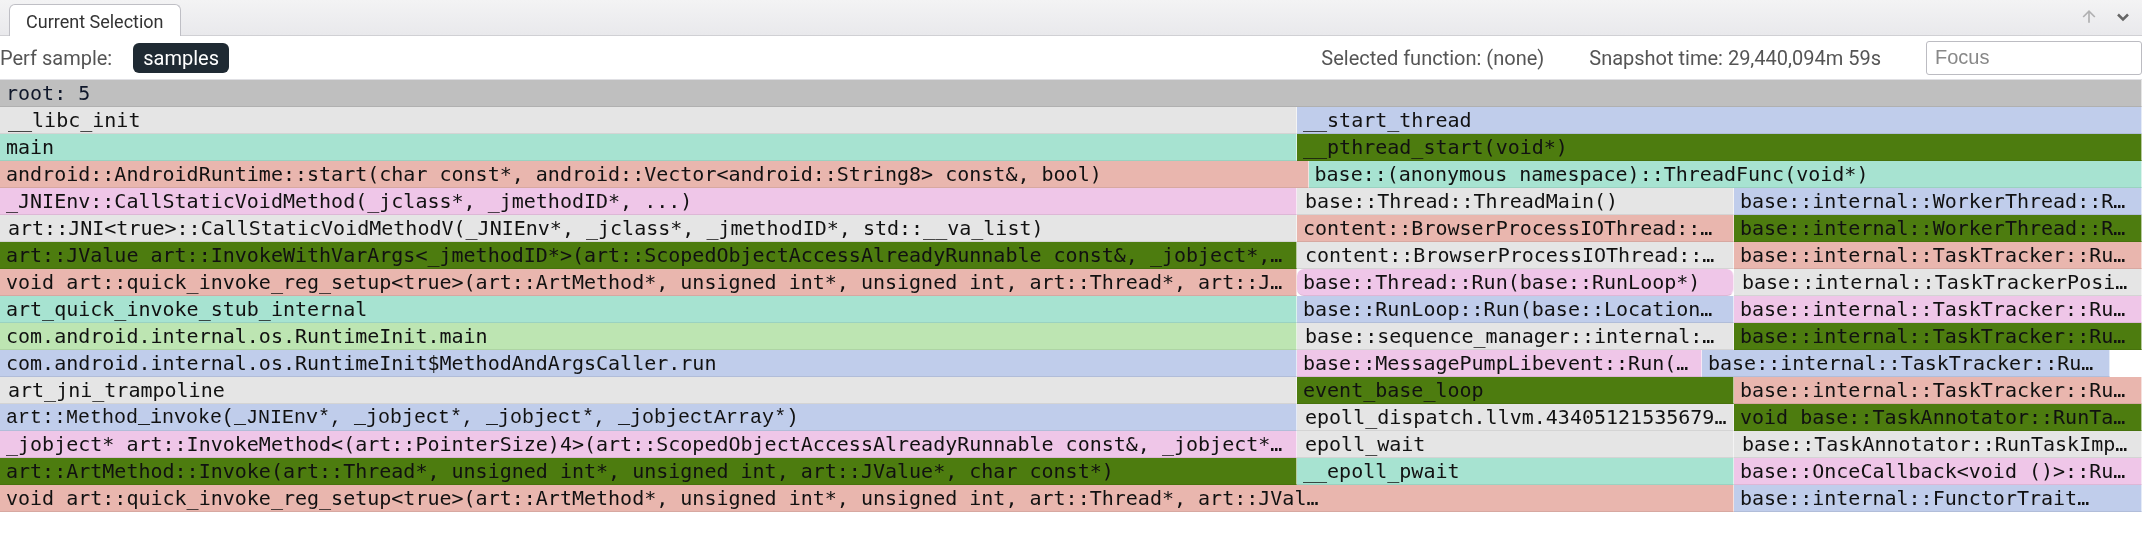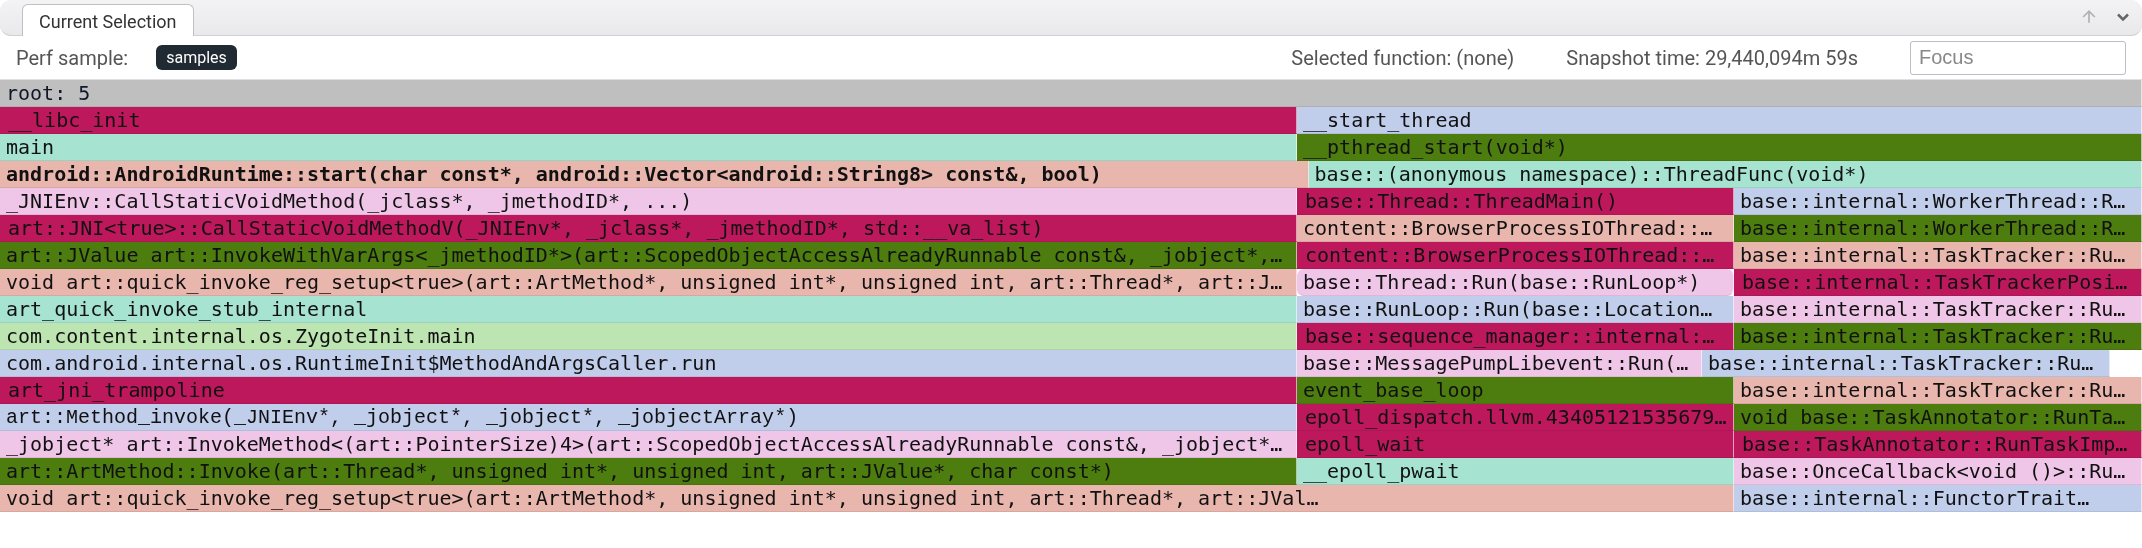--- a/index.html
+++ b/index.html
@@ -1,34 +1,34 @@
 <!DOCTYPE html>
 <html><head>
 <meta charset="utf-8">
 <style>
   * { box-sizing: border-box; margin: 0; padding: 0; }
   html, body { width: 2142px; height: 548px; font-family: -apple-system, BlinkMacSystemFont, "Segoe UI", Roboto, sans-serif; font-size: 18px; color: #222; background: #fff; overflow: hidden; }
-  .header-bar { height: 36px; background: linear-gradient(#f3f3f4,#e9e9ec); border-bottom: 1px solid #d0d0d4; display: flex; align-items: flex-end; padding-left: 22px; position: relative; border-radius: 11px; }
+  .header-bar { height: 36px; background: linear-gradient(#f3f3f4,#e9e9ec); border-bottom: 1px solid #d0d0d4; display: flex; align-items: flex-end; padding-left: 9px; position: relative; }
   .tab { background: #fff; border: 1px solid #bfbfc5; border-bottom: none; border-radius: 6px 6px 0 0; padding: 6px 16px 4px 16px; font-size: 18px; color: #333; position: relative; top: 1px; }
   .header-right { position: absolute; right: 6px; top: 4px; display: flex; align-items: center; gap: 8px; }
   .up-icon, .chev-icon { width: 26px; height: 26px; display: flex; align-items: center; justify-content: center; color: #666; }
   .up-icon { opacity: 0.45; }
   .chev-icon svg, .up-icon svg { width: 20px; height: 20px; }
-  .info-bar { height: 44px; display: flex; align-items: center; padding: 0 16px; gap: 28px; border-bottom: 1px solid #e0e0e4; }
+  .info-bar { height: 44px; display: flex; align-items: center; padding: 0 0; gap: 21px; border-bottom: 1px solid #e0e0e4; }
   .info-label { color: #555; font-size: 20px; }
-  .pill { background: #1f2a33; color: #fff; border-radius: 6px; padding: 3px 10px; font-size: 16px; }
+  .pill { background: #1f2a33; color: #fff; border-radius: 6px; padding: 3px 10px; font-size: 20px; }
   .info-spacer { flex: 1; }
   .sel-fn, .snap { color: #555; font-size: 20px; margin-right: 24px; white-space: nowrap; }
   .focus-input { width: 216px; height: 34px; border: 1px solid #bcbcc2; border-radius: 3px; padding: 0 8px; font-size: 20px; color: #666; }
   .focus-input::placeholder { color: #888; }
   .flame { width: 2142px; }
   .row { height: 27px; display: flex; width: 100%; }
   .cell { height: 27px; font-family: "SFMono-Regular", Menlo, Consolas, monospace; font-size: 20px; line-height: 27px; padding: 0 6px; white-space: nowrap; overflow: hidden; text-overflow: ellipsis; border-right: 1px solid rgba(255,255,255,0.6); border-bottom: 1px solid rgba(0,0,0,0.08); }
   .c-grey   { background:#bfbfbf; color:#0f172a; }
-  .c-olive  { background:#be185d; color:#111;padding-left:8px; }
+  .c-olive  { background:#e5e5e5; color:#111;padding-left:8px; }
   .c-teal   { background:#a7e3d1; color:#111; }
   .c-salmon { background:#e9b6ae; color:#111; }
   .c-pink   { background:#efc6e8; color:#111; }
   .c-lav    { background:#4d7c0f; color:#111; }
   .c-blue   { background:#c0cdeb; color:#111; }
   .c-green  { background:#bde5b2; color:#111; }
 </style>
 </head>
 <body>
 
@@ -71,21 +71,21 @@
     </div>
     <div class="row">
       <div class="cell c-olive" style="width: 1297px;">__libc_init</div>
       <div class="cell c-blue" style="width: 845px;">__start_thread</div>
     </div>
     <div class="row">
       <div class="cell c-teal" style="width: 1297px;">main</div>
       <div class="cell c-lav" style="width: 845px;">__pthread_start(void*)</div>
     </div>
     <div class="row">
-      <div class="cell c-salmon" style="width: 1532px; font-weight: bold;">android::AndroidRuntime::start(char const*, android::Vector&lt;android::String8&gt; const&amp;, bool)</div>
+      <div class="cell c-salmon" style="width: 1532px;">android::AndroidRuntime::start(char const*, android::Vector&lt;android::String8&gt; const&amp;, bool)</div>
       <div class="cell c-teal" style="width: 975px;">base::(anonymous namespace)::ThreadFunc(void*)</div>
     </div>
     <div class="row">
       <div class="cell c-pink" style="width: 1297px;">_JNIEnv::CallStaticVoidMethod(_jclass*, _jmethodID*, ...)</div>
       <div class="cell c-olive" style="width: 437px;">base::Thread::ThreadMain()</div>
       <div class="cell c-blue" style="width: 408px;">base::internal::WorkerThread::Run…</div>
     </div>
     <div class="row">
       <div class="cell c-olive" style="width: 1297px;">art::JNI&lt;true&gt;::CallStaticVoidMethodV(_JNIEnv*, _jclass*, _jmethodID*, std::__va_list)</div>
       <div class="cell c-salmon" style="width: 437px;">content::BrowserProcessIOThread::…</div>
@@ -100,21 +100,21 @@
       <div class="cell c-salmon" style="width: 1297px;">void art::quick_invoke_reg_setup&lt;true&gt;(art::ArtMethod*, unsigned int*, unsigned int, art::Thread*, art::JVal…</div>
       <div class="cell c-pink" style="width: 437px; border-radius: 7px;">base::Thread::Run(base::RunLoop*)</div>
       <div class="cell c-olive" style="width: 408px;">base::internal::TaskTrackerPosix:…</div>
     </div>
     <div class="row">
       <div class="cell c-teal" style="width: 1297px;">art_quick_invoke_stub_internal</div>
       <div class="cell c-blue" style="width: 437px;">base::RunLoop::Run(base::Location…</div>
       <div class="cell c-pink" style="width: 408px;">base::internal::TaskTracker::RunT…</div>
     </div>
     <div class="row">
-      <div class="cell c-green" style="width: 1297px;">com.content.internal.os.ZygoteInit.main</div>
+      <div class="cell c-green" style="width: 1297px;">com.android.internal.os.RuntimeInit.main</div>
       <div class="cell c-olive" style="width: 437px;">base::sequence_manager::internal:…</div>
       <div class="cell c-lav" style="width: 408px;">base::internal::TaskTracker::RunT…</div>
     </div>
     <div class="row">
       <div class="cell c-blue" style="width: 1297px;">com.android.internal.os.RuntimeInit$MethodAndArgsCaller.run</div>
       <div class="cell c-pink" style="width: 405px;">base::MessagePumpLibevent::Run(ba…</div>
       <div class="cell c-blue" style="width: 408px;">base::internal::TaskTracker::RunB…</div>
     </div>
     <div class="row">
       <div class="cell c-olive" style="width: 1297px;">art_jni_trampoline</div>

